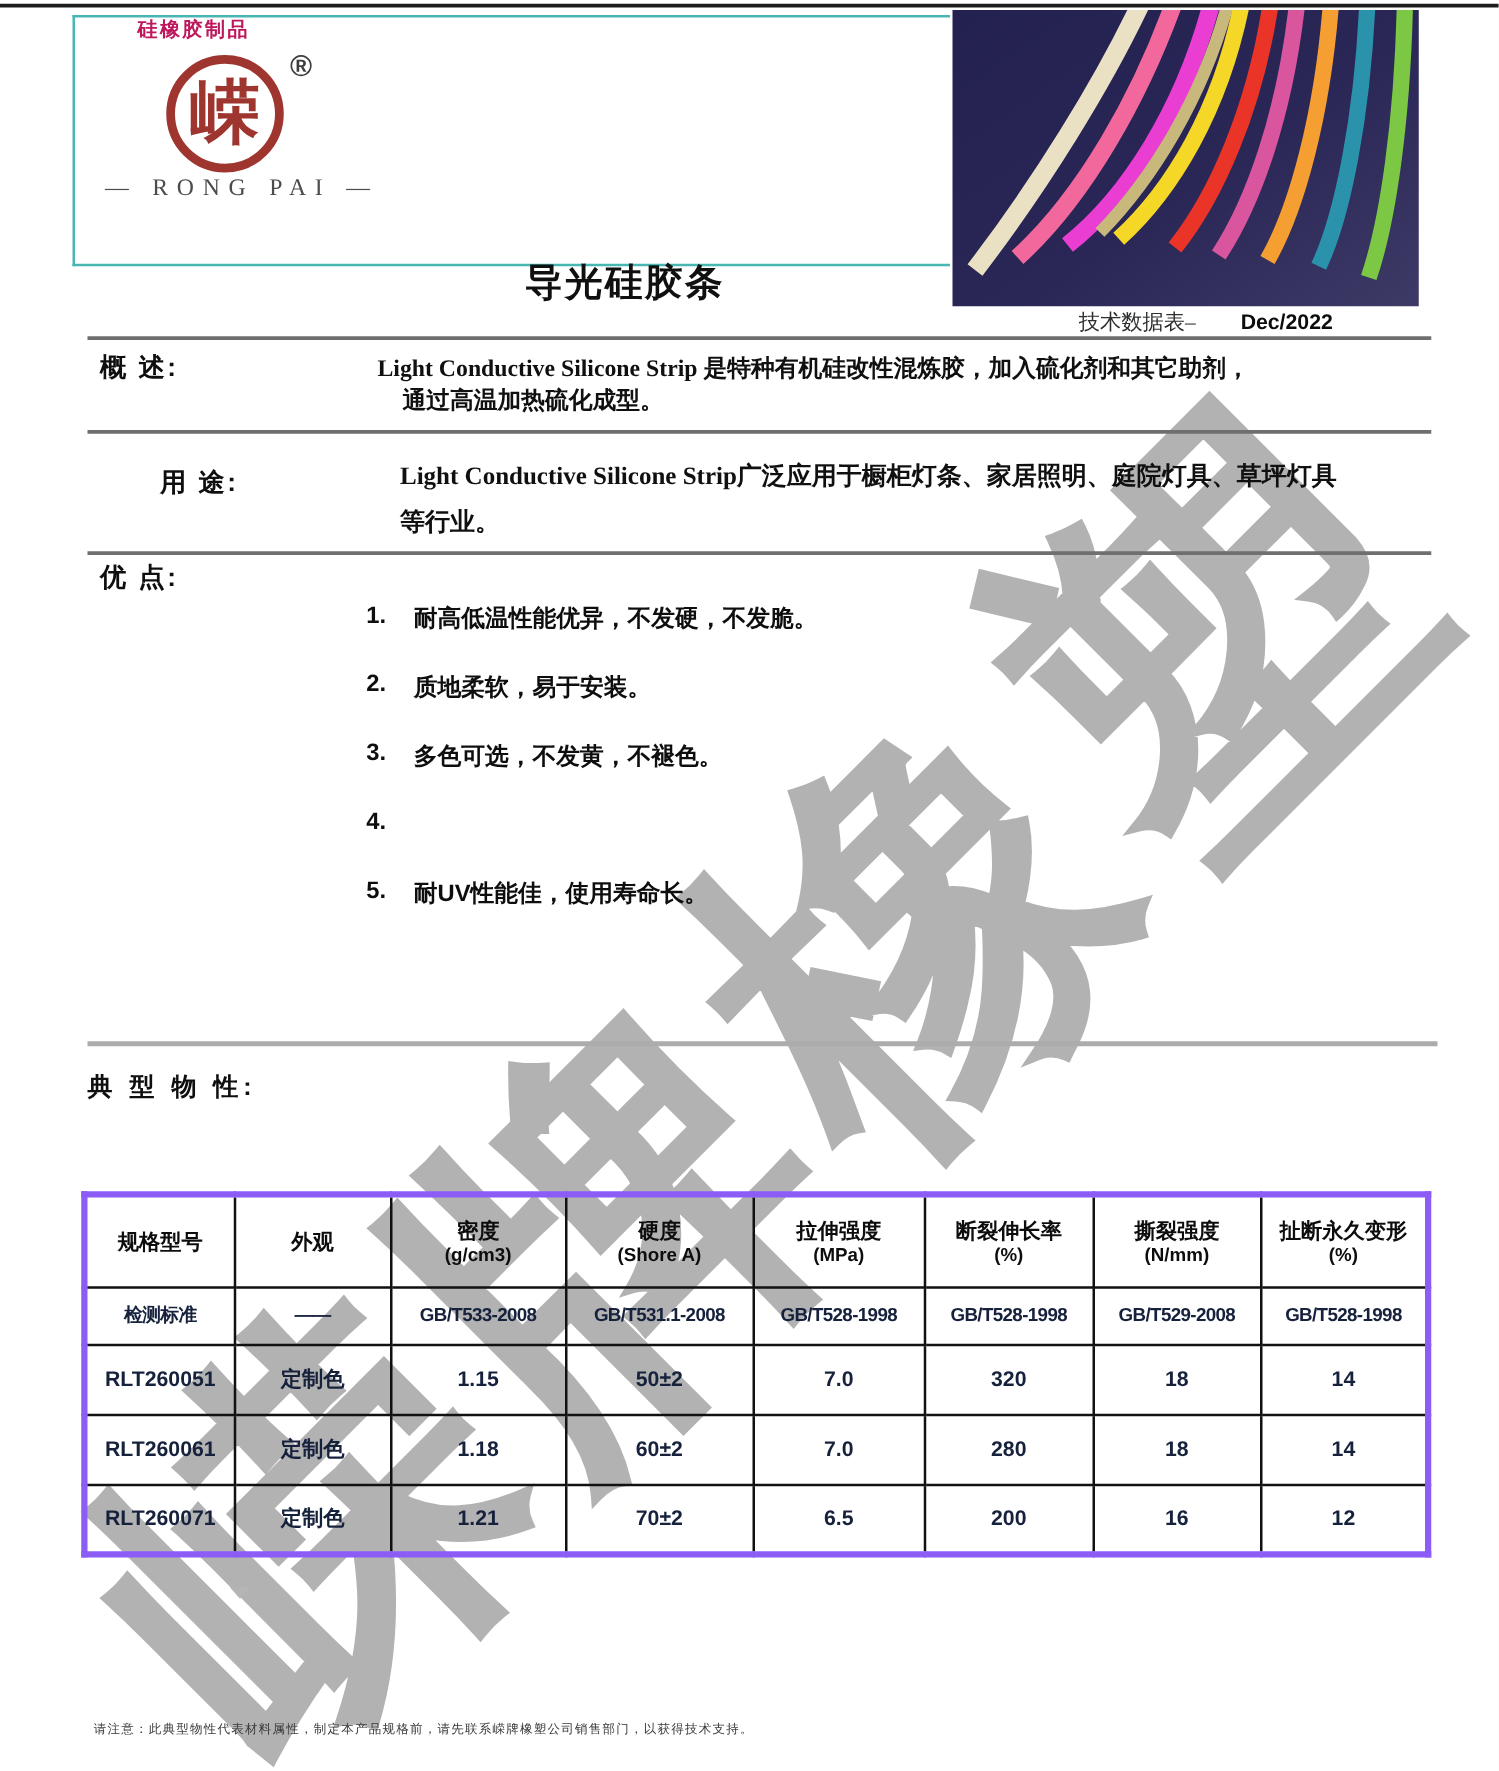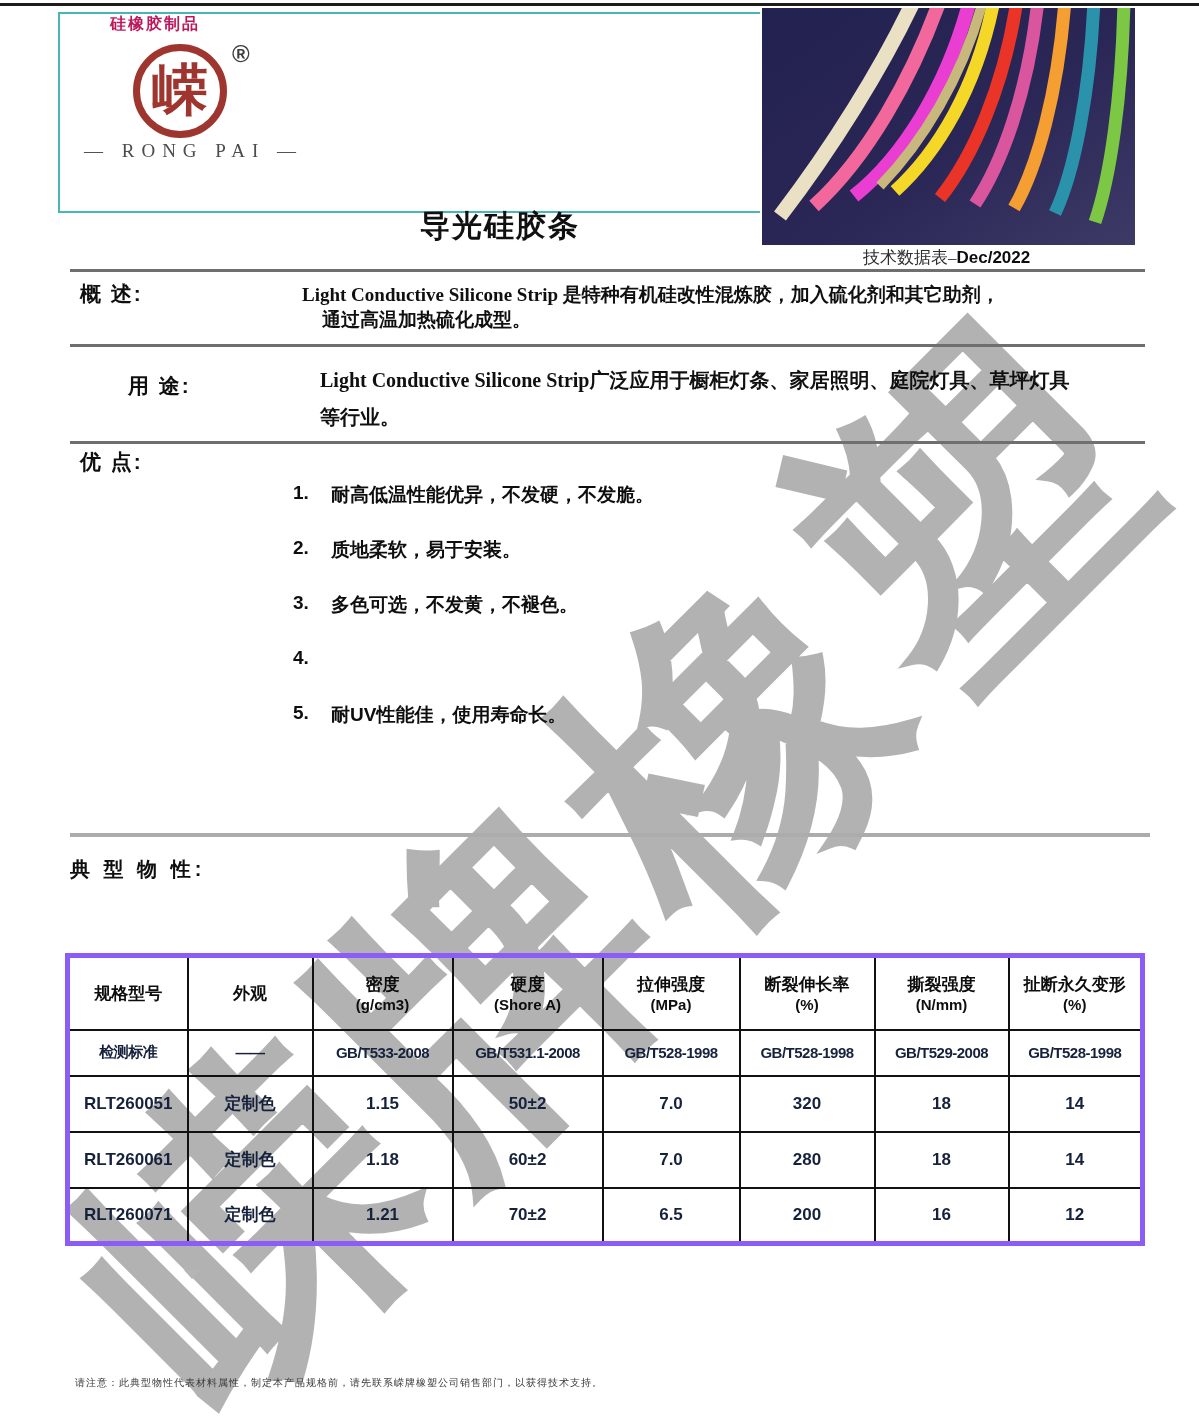--- a/index.html
+++ b/index.html
@@ -34,21 +34,21 @@
   .title-cn { left:420px; top:206px; font-size:30px; font-weight:bold; color:#101010;
     letter-spacing:2px; }
 
   
   .photo {
     left:762px; top:8px; width:373px; height:237px;
     background:linear-gradient(145deg,#232150 0%,#2a2757 55%,#3d3a66 100%);
   }
   .caption { left:863px; top:246px; font-size:17px; color:#2e2e2e;
     font-family:"Liberation Serif", serif; }
-  .caption b { color:#0d0d0d; font-family:"Liberation Sans", sans-serif; font-size:17px; }
+  .caption b { color:#0d0d0d; font-family:"Liberation Sans", sans-serif; font-size:17px;margin-left:36px; }
 
   
   .rule { height:3px; background:#6f6f6f; }
   .rule-gray { height:4px; background:#acacac; }
 
   .sec-label { font-size:21px; font-weight:bold; color:#0f0f0f; letter-spacing:2px; }
   .para { font-family:"Liberation Serif", serif; font-weight:bold; color:#101010; }
 
   .adv-item { position:absolute; left:293px; display:flex; font-size:19px; font-weight:bold; color:#0e0e0e; }
   .adv-num { width:38px; }

